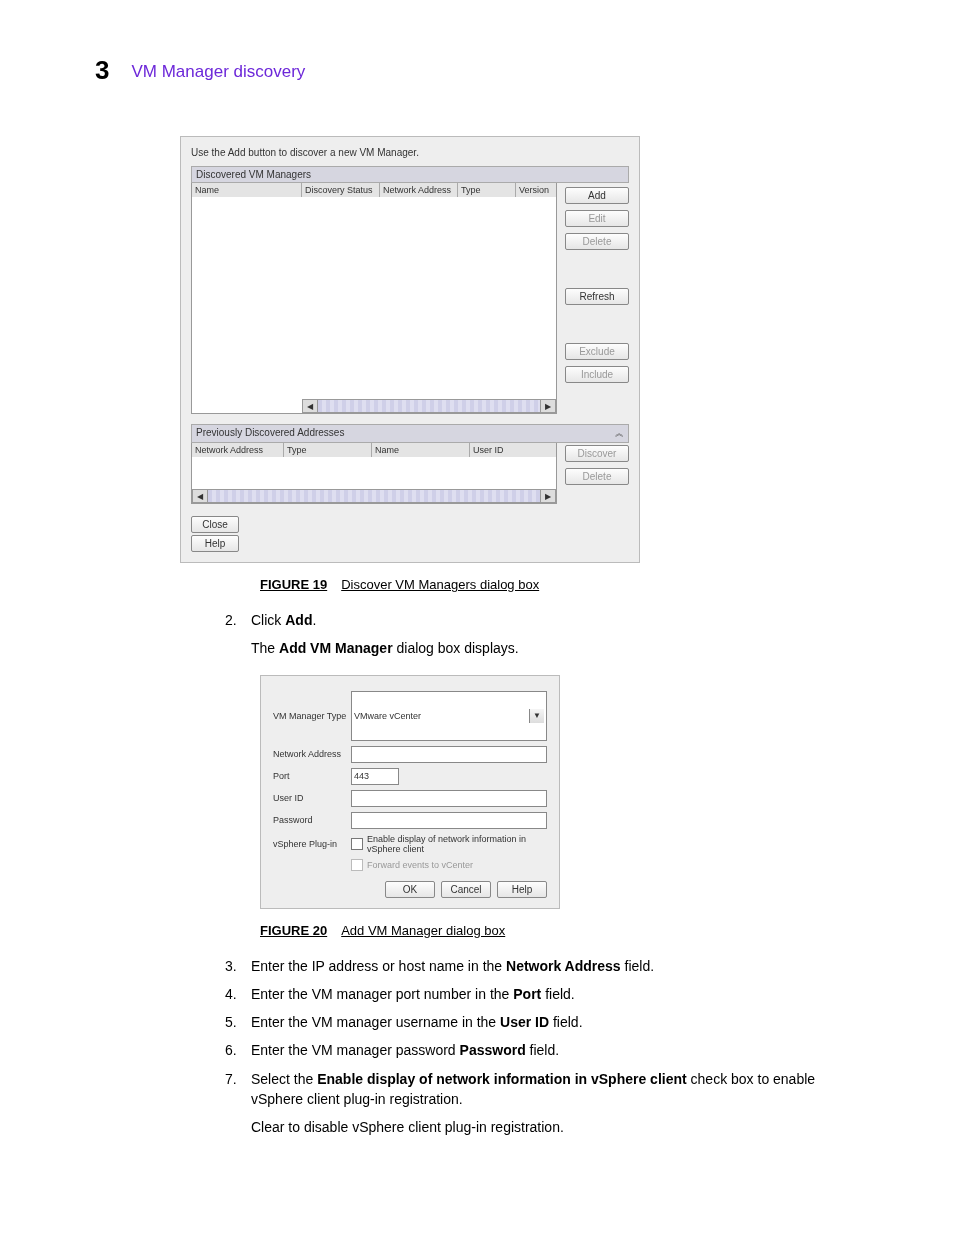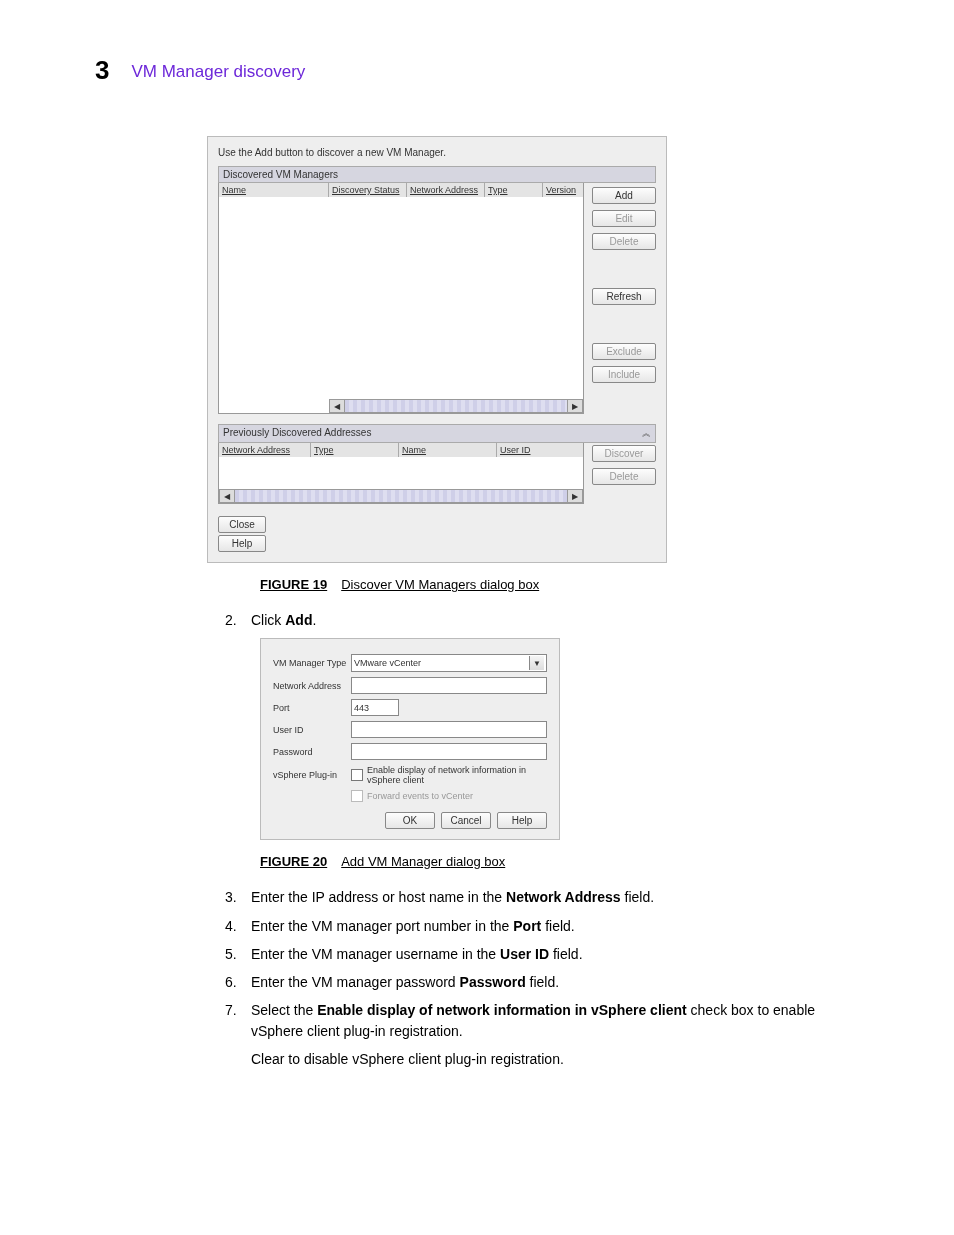--- a/index.html
+++ b/index.html
@@ -28,21 +28,21 @@
   }
   .chaptitle {
     font-size: 17px;
     color: #6d28d9;
     position: relative;
     top: -2px;
   }
 
   
   .dlg1-wrap {
-    margin-left: 112px;
+    margin-left: 85px;
     width: 460px;
     border: 1px solid #bbb;
     background: #eee;
     padding: 10px;
     font-family: Tahoma, Arial, sans-serif;
     font-size: 10px;
     color: #333;
     box-sizing: border-box;
   }
   .dlg1-hint { margin-bottom: 8px; }
@@ -68,21 +68,20 @@
   }
   .dlg1-col-headers {
     display: flex;
     font-size: 9px;
     background: #e4e4e4;
   }
   .dlg1-col-headers span {
     border-right: 1px solid #aaa;
     padding: 2px 3px;
     box-sizing: border-box;
-    text-decoration: underline;
   }
   .dlg1-blank { flex: 1; background: #fff; }
   .dlg1-scroll {
     height: 14px;
     background: #e0e0e0;
     display: flex;
     align-items: stretch;
     font-size: 8px;
     margin-left: 110px;
   }
@@ -171,21 +170,21 @@
   }
   .dlg2-row { display:flex; align-items:center; margin:5px 0; }
   .dlg2-row .lbl { width: 78px; flex:none; font-size:9px; }
   .dlg2-row .field {
     flex:1; height:15px; border:1px solid #888; background:#fff;
     font-size:9px; padding:0 2px; display:flex; align-items:center;
   }
   .dlg2-row .field.short { flex:none; width:42px; }
   .dlg2-row .select {
     flex:1; height:16px; border:1px solid #888; background:#fff;
-    font-size:9px; padding:0 2px; display:flex; align-items:center; justify-content:space-between;gap:24px;
+    font-size:9px; padding:16px 2px; display:flex; align-items:center; justify-content:space-between;gap:24px;
   }
   .dlg2-row .select .arr {
     width:14px; height:14px;
     border-left:1px solid #888;
     background: linear-gradient(#f5f5f5,#ddd);
     display:flex; align-items:center; justify-content:center; font-size:8px;
   }
   .dlg2-check { display:flex; align-items:center; gap:4px; font-size:9px; }
   .dlg2-check .box { width:10px;height:10px;border:1px solid #777;background:#fff; flex:none;}
   .dlg2-check.disabled { color:#999; }
@@ -268,20 +267,23 @@
 
   <div class="figure-caption">
     <span class="fl">FIGURE 19</span><span>Discover VM Managers dialog box</span>
   </div>
 
   <div class="body-block">
     <div class="ol-item">
       <div class="num">2.</div>
       <div class="txt"><span>Click </span><b>Add</b><span>.</span></div>
     </div>
+    <div class="ol-sub">
+      <span>The </span><b>Add VM Manager</b><span> dialog box displays.</span>
+    </div>
   </div>
 
   <div class="dlg2-wrap">
     <div class="dlg2-row">
       <div class="lbl">VM Manager Type</div>
       <div class="select">
         <span>VMware vCenter</span>
         <span class="arr">▼</span>
       </div>
     </div>

